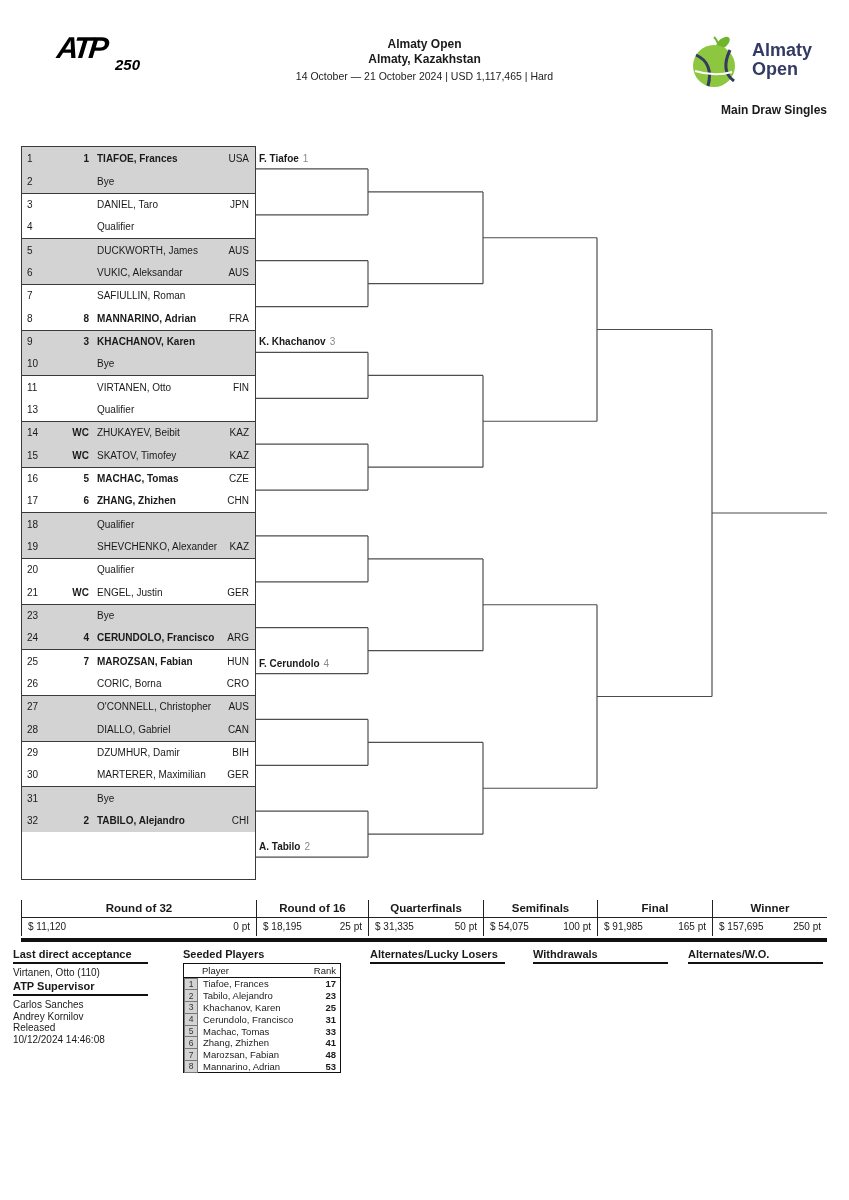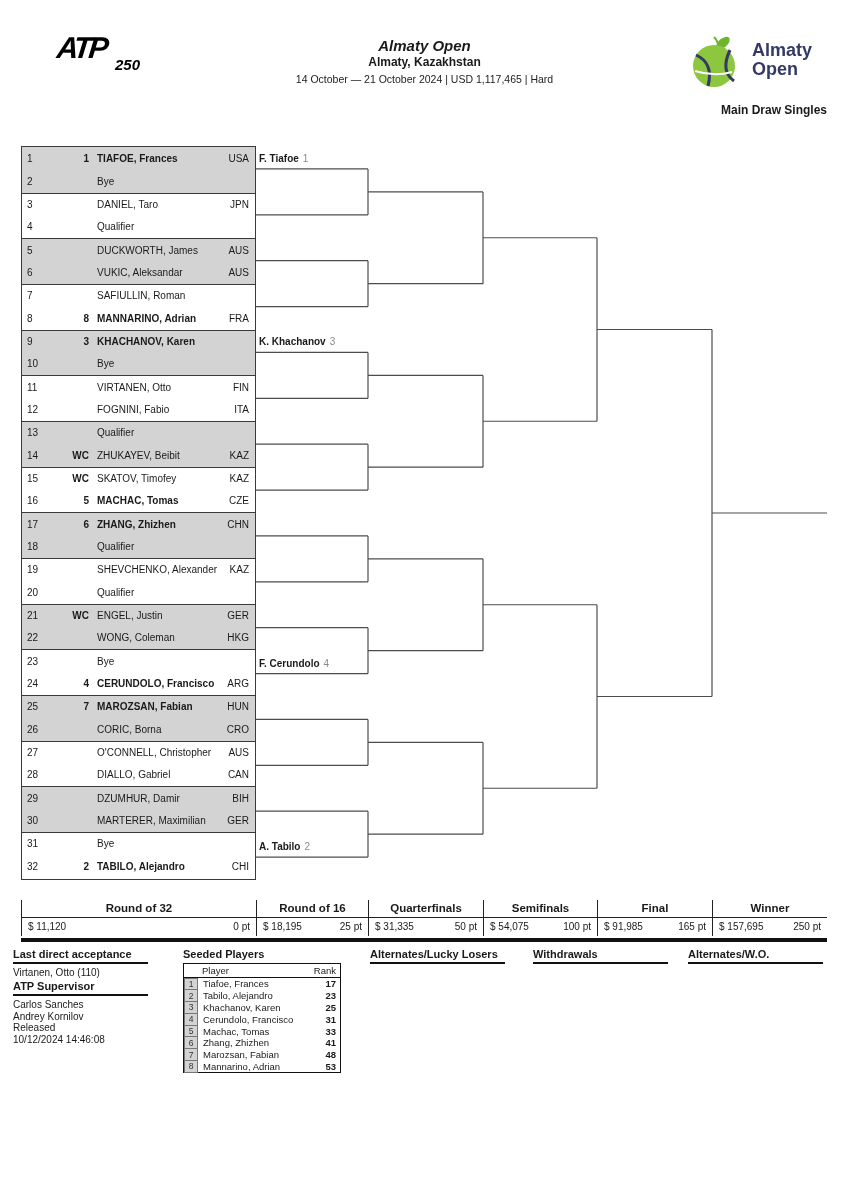--- a/index.html
+++ b/index.html
@@ -4,21 +4,21 @@
 <style>
   html,body{margin:0;padding:0;background:#e8e8e8;}
   .page{position:relative;width:849px;height:1200px;background:#ffffff;margin:0 auto;
         font-family:"Liberation Sans", sans-serif;color:#1a1a1a;overflow:hidden;}
 
   
   .atp-logo{position:absolute;left:57px;top:34px;width:95px;color:#000;}
   .atp-word{font-size:30px;font-weight:bold;font-style:italic;letter-spacing:-3px;transform:skewX(-6deg);line-height:28px;}
   .atp-tier{font-size:15px;font-weight:bold;font-style:italic;text-align:right;margin-top:-6px;padding-right:12px;letter-spacing:0;}
   .head-center{position:absolute;left:200px;right:200px;top:37px;text-align:center;}
-  .h-title{font-size:15px;font-weight:bold;font-style:italic;}
+  .h-title{font-size:12px;font-weight:bold;}
   .h-sub{font-size:12px;font-weight:bold;margin-top:1px;}
   .h-details{font-size:10.5px;margin-top:4px;color:#222;}
   .event-logo{position:absolute;right:37px;top:31px;display:flex;align-items:center;}
   .event-logo svg{display:block;}
   .ev-text{margin-left:6px;font-size:18px;line-height:19px;font-weight:bold;color:#333a63;}
   .draw-label{position:absolute;right:22px;top:103px;font-size:12px;font-weight:bold;text-align:center;}
 
   
   #bracket-svg{position:absolute;left:0;top:0;width:849px;height:1200px;}
   .draw-table{position:absolute;left:21px;top:146px;width:235px;height:734px;
@@ -215,26 +215,20 @@
       <span class="dr-name">Bye</span>
       <span class="dr-country"></span>
     </div>
       <div class="draw-row">
       <span class="dr-pos">11</span>
       <span class="dr-tag"></span>
       <span class="dr-name">VIRTANEN, Otto</span>
       <span class="dr-country">FIN</span>
     </div>
       <div class="draw-row">
-      <span class="dr-pos">12</span>
-      <span class="dr-tag"></span>
-      <span class="dr-name">FOGNINI, Fabio</span>
-      <span class="dr-country">ITA</span>
-    </div>
-      <div class="draw-row">
       <span class="dr-pos">13</span>
       <span class="dr-tag"></span>
       <span class="dr-name">Qualifier</span>
       <span class="dr-country"></span>
     </div>
       <div class="draw-row">
       <span class="dr-pos">14</span>
       <span class="dr-tag">WC</span>
       <span class="dr-name">ZHUKAYEV, Beibit</span>
       <span class="dr-country">KAZ</span>
@@ -273,26 +267,20 @@
       <span class="dr-pos">20</span>
       <span class="dr-tag"></span>
       <span class="dr-name">Qualifier</span>
       <span class="dr-country"></span>
     </div>
       <div class="draw-row">
       <span class="dr-pos">21</span>
       <span class="dr-tag">WC</span>
       <span class="dr-name">ENGEL, Justin</span>
       <span class="dr-country">GER</span>
-    </div>
-      <div class="draw-row">
-      <span class="dr-pos">22</span>
-      <span class="dr-tag"></span>
-      <span class="dr-name">WONG, Coleman</span>
-      <span class="dr-country">HKG</span>
     </div>
       <div class="draw-row">
       <span class="dr-pos">23</span>
       <span class="dr-tag"></span>
       <span class="dr-name">Bye</span>
       <span class="dr-country"></span>
     </div>
       <div class="draw-row">
       <span class="dr-pos">24</span>
       <span class="dr-tag">4</span>

